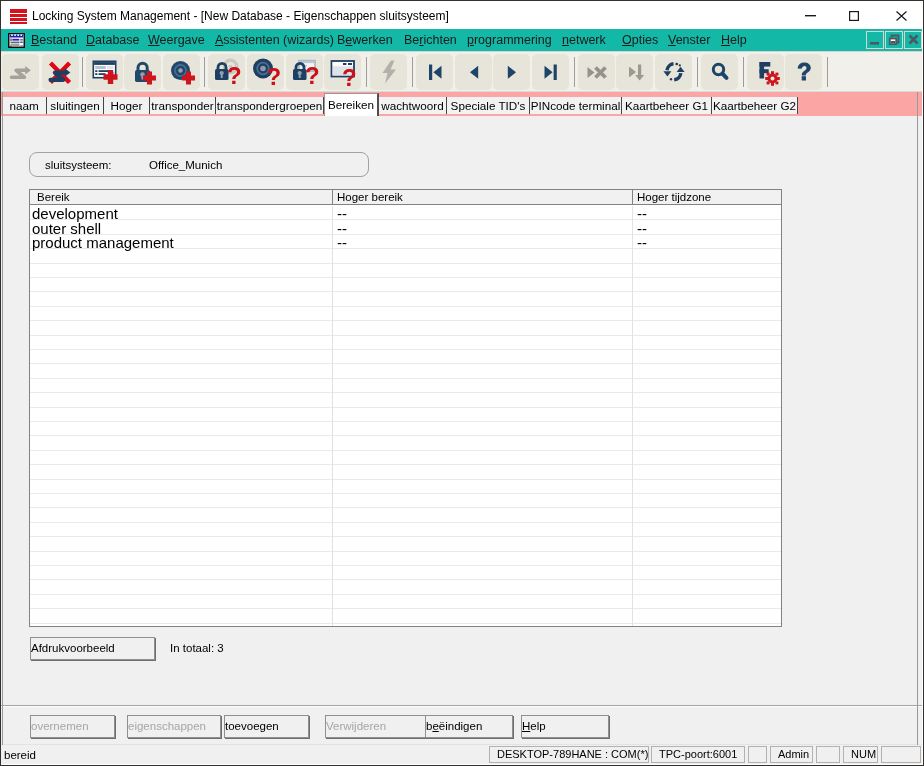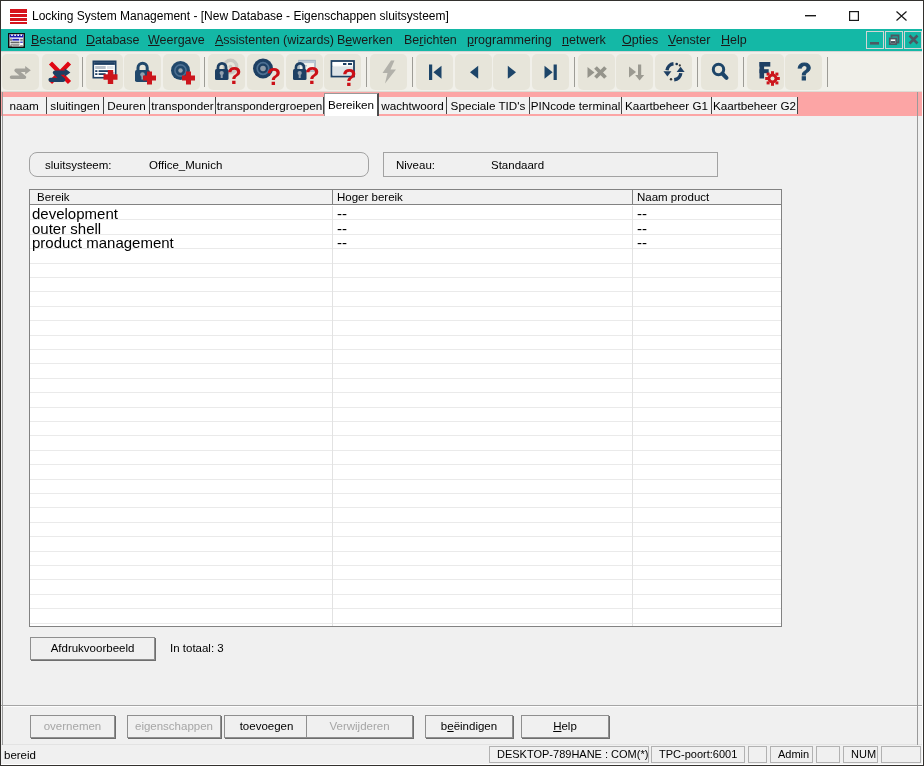--- a/index.html
+++ b/index.html
@@ -29,21 +29,21 @@
 #content { position:absolute; left:0; top:92px; width:922px; height:652px; background:#f0f0f0; z-index:0; }
 .gbox { position:absolute; top:60px; height:25px; border:1px solid #a2a2a2; font-size:11.5px; }
 .glabel { position:absolute; top:6px; color:#000; }
 #table { position:absolute; left:29px; top:97px; width:753px; height:438px; border:1px solid #828282; background:#fff; }
 #thead { position:absolute; left:0; top:0; width:100%; height:15px; background:#f1f1f1; border-bottom:1px solid #828282; font-size:11.5px; }
 #tbody { position:absolute; left:0; top:16px; width:100%; height:420px;
   background:repeating-linear-gradient(to bottom, #fff 0px, #fff 13.4px, #eaeaea 13.4px, #eaeaea 14.4px); }
 .colsep { position:absolute; top:0; width:1px; height:100%; }
 .trow { position:absolute; font-size:15px; color:#000; height:14px; line-height:14px; }
 
-.btn { position:absolute; top:715px; height:23px; background:#f0f0f0; border:1px solid #8f8f8f; box-shadow:1px 1px 0 #6e6e6e; font-size:11.5px; text-align:center; line-height:21px; color:#000; }
+.btn { position:absolute; top:715px; height:23px; background:#f0f0f0; border:1px solid #8f8f8f; box-shadow:1px 1px 0 #6e6e6e; font-size:11.5px; text-align:left; line-height:21px; color:#000; }
 .btn.dis { color:#a6a6a6; }
 #statusbar { position:absolute; left:0; top:744px; width:922px; height:20px; background:#f0f0f0; border-top:1px solid #e3e3e3; font-size:12px; }
 .seg { position:absolute; top:1px; height:17px; border:1px solid #b2b2b2; font-size:11px; line-height:15px; padding-left:7px; white-space:nowrap; overflow:hidden; }
 </style>
 </head>
 <body>
 <div id="win">
   <div id="frame"></div>
   <div id="titlebar">
     <svg class="abs" style="left:9px;top:8px" width="17" height="15" viewBox="0 0 17 15" shape-rendering="crispEdges">
@@ -280,44 +280,40 @@
     <div class="tbtn" style="left:785px">
         <svg width="36" height="36" viewBox="0 0 36 36">
           <text x="11" y="26" font-family="Liberation Sans, sans-serif" font-size="24" font-weight="bold" fill="#1d4569" stroke="#1d4569" stroke-width="0.9">?</text>
         </svg>
       </div>
     <div class="tsep" style="left:827px"></div>
   </div>
   <div id="tabstrip">
     <div class="tab" style="left:2px;width:45px">naam</div>
     <div class="tab" style="left:47px;width:57px">sluitingen</div>
-    <div class="tab" style="left:104px;width:46px">Deuren</div>
+    <div class="tab" style="left:104px;width:46px">Hoger</div>
     <div class="tab" style="left:150px;width:66px">transponder</div>
     <div class="tab" style="left:216px;width:108px">transpondergroepen</div>
     <div class="tab active" style="left:324px;width:55px">Bereiken</div>
     <div class="tab" style="left:379px;width:68px">wachtwoord</div>
     <div class="tab" style="left:447px;width:83px">Speciale TID's</div>
     <div class="tab" style="left:530px;width:92px">PINcode terminal</div>
     <div class="tab" style="left:622px;width:90px">Kaartbeheer G1</div>
     <div class="tab" style="left:712px;width:86px">Kaartbeheer G2</div>
   </div>
   <div id="content">
     <div class="gbox" style="left:29px;width:340px;border-radius:8px;">
         <span class="glabel" style="left:15px">sluitsysteem:</span>
         <span class="glabel" style="left:119px">Office_Munich</span>
       </div>
-    <div class="gbox" style="left:383px;width:335px;">
-        <span class="glabel" style="left:12px">Niveau:</span>
-        <span class="glabel" style="left:107px">Standaard</span>
-      </div>
     <div id="table">
       <div id="thead">
         <span class="abs" style="left:7px;top:1px">Bereik</span>
         <span class="abs" style="left:307px;top:1px">Hoger bereik</span>
-        <span class="abs" style="left:607px;top:1px">Naam product</span>
+        <span class="abs" style="left:607px;top:1px">Hoger tijdzone</span>
         <div class="colsep" style="left:302px;background:#828282"></div>
         <div class="colsep" style="left:602px;background:#828282"></div>
       </div>
       <div id="tbody">
         <div class="colsep" style="left:302px;background:#e2e2e2"></div>
         <div class="colsep" style="left:602px;background:#e2e2e2"></div>
         <div class="trow" style="left:2px;top:1px">development</div>
         <div class="trow" style="left:2px;top:15.6px">outer shell</div>
         <div class="trow" style="left:2px;top:30px">product management</div>
         <div class="trow" style="left:307px;top:1px">--</div>
@@ -331,21 +327,21 @@
     <div class="btn" style="left:30px;top:545px;width:125px;position:absolute">Afdrukvoorbeeld</div>
     <div class="abs" style="left:170px;top:550px;font-size:11.5px">In totaal: 3</div>
   </div>
   <div class="abs" style="left:2px;top:92px;width:1px;height:653px;background:#9a9a9a;z-index:7"></div>
   <div class="abs" style="left:917px;top:92px;width:1px;height:653px;background:#9a9a9a;z-index:7"></div>
   <div class="abs" style="left:0;top:705px;width:922px;height:1px;background:#a5a5a5"></div>
   <div class="abs" style="left:0;top:706px;width:922px;height:1px;background:#fdfdfd"></div>
   <div class="btn dis" style="left:30px;width:85px">overnemen</div>
   <div class="btn dis" style="left:127px;width:94px">eigenschappen</div>
   <div class="btn" style="left:224px;width:85px">toevoegen</div>
-  <div class="btn dis" style="left:306px;width:107px">Verwijderen</div>
+  <div class="btn dis" style="left:325px;width:107px">Verwijderen</div>
   <div class="btn" style="left:425px;width:88px">b<u>e</u>ëindigen</div>
   <div class="btn" style="left:521px;width:88px"><u>H</u>elp</div>
   <div id="statusbar">
     <div class="abs" style="left:4px;top:4px;font-size:11.5px">bereid</div>
     <div class="seg" style="left:489px;width:160px">DESKTOP-789HANE : COM(*)</div>
     <div class="seg" style="left:651px;width:94px">TPC-poort:6001</div>
     <div class="seg" style="left:748px;width:19px"></div>
     <div class="seg" style="left:770px;width:43px">Admin</div>
     <div class="seg" style="left:816px;width:24px"></div>
     <div class="seg" style="left:843px;width:35px">NUM</div>

